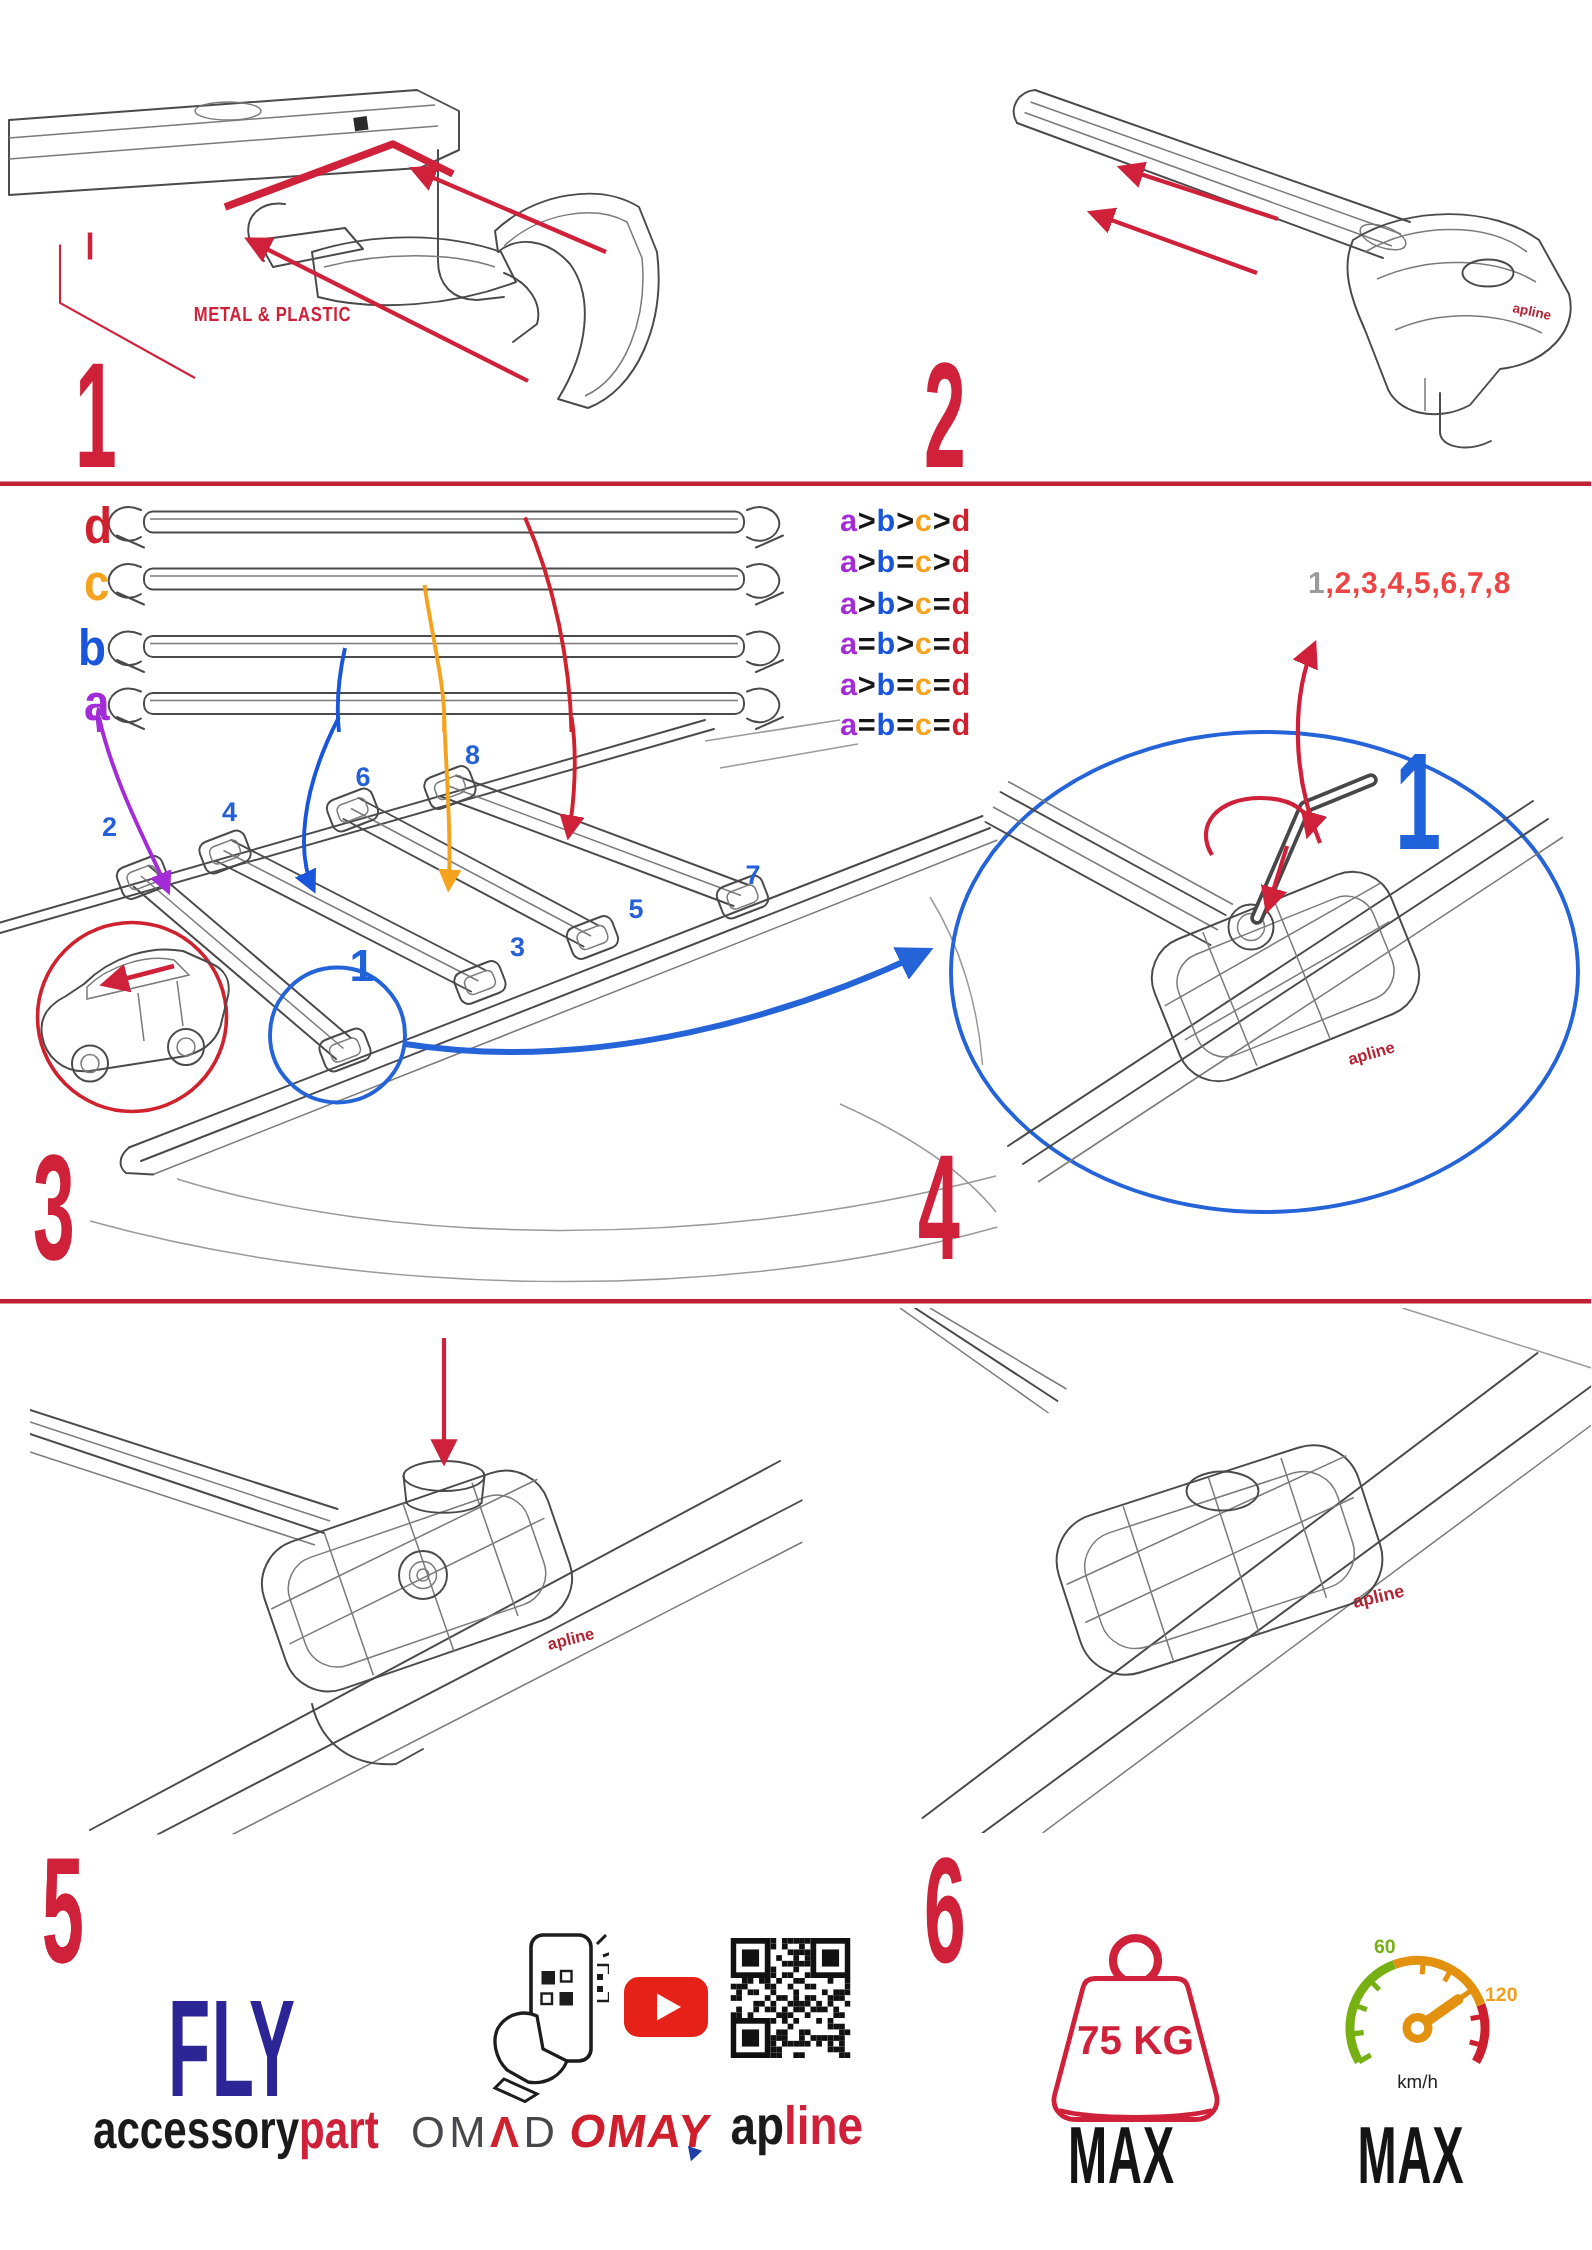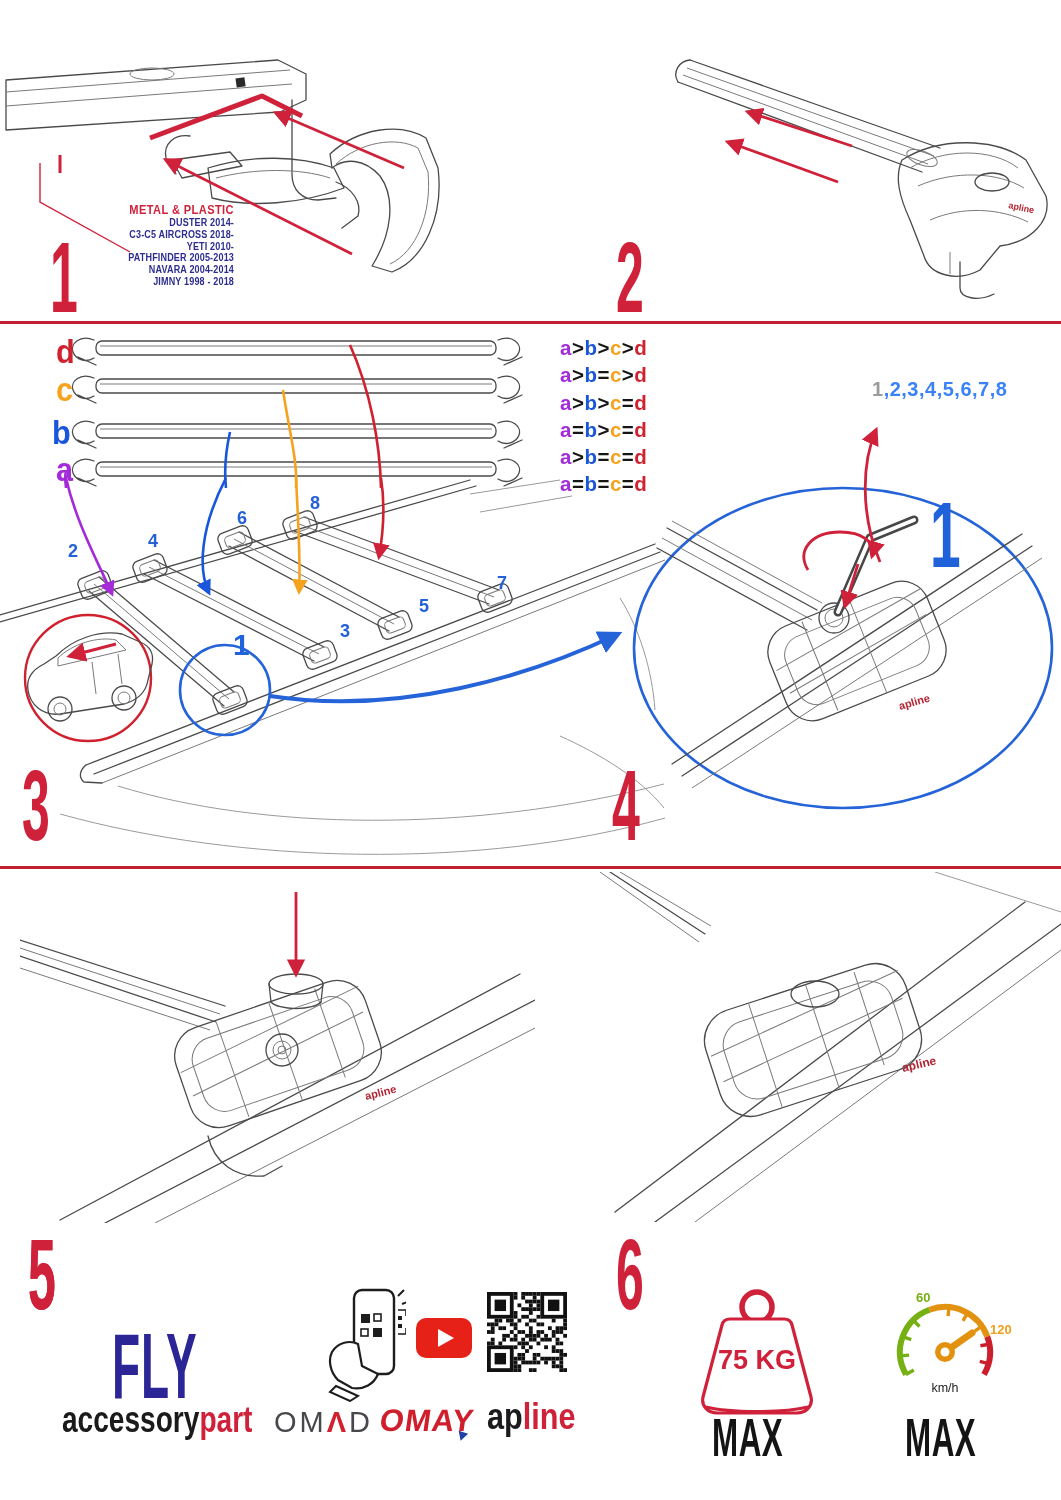--- a/index.html
+++ b/index.html
@@ -21,21 +21,21 @@
   .ltr-a{color:#a42bd8}.ltr-b{color:#1a56db}.ltr-c{color:#f5a31f}.ltr-d{color:#d0212e}.op{color:#151515}
   .roofnum{position:absolute;color:#2461d8;font-weight:bold;font-size:18px;line-height:1;}
   .roofnum-1{left:233px;top:630px;font-size:30px;color:#1f62d9;}
   .roofnum-2{left:68px;top:542px}.roofnum-3{left:340px;top:622px}.roofnum-4{left:148px;top:532px}
   .roofnum-5{left:419px;top:597px}.roofnum-6{left:237px;top:509px}.roofnum-7{left:497px;top:574px}
   .roofnum-8{left:310px;top:494px}
   .mat-block{position:absolute;left:72px;top:202px;width:162px;text-align:right;}
   .mat-title{font-size:13.5px;font-weight:bold;color:#d0213a;transform:scaleX(.82);transform-origin:right top;letter-spacing:.5px;}
   .model-line{font-size:11px;font-weight:bold;color:#2d2d8f;line-height:11.8px;transform:scaleX(.82);transform-origin:right top;letter-spacing:.2px;}
   .seq{position:absolute;left:872px;top:378px;font-size:20px;font-weight:bold;letter-spacing:.5px;}
-  .seq-first{color:#9b9b9b}.seq-rest{color:#3b82f6}
+  .seq-first{color:#9b9b9b}.seq-rest{color:#ef4444}
   .big1{position:absolute;left:930px;top:500px;font-size:92px;font-weight:bold;line-height:.78;color:#1f62d9;transform:scaleX(.6);transform-origin:left top;}
   .fly{position:absolute;left:112px;top:1330px;font-size:92px;font-weight:bold;line-height:.8;color:#2b2596;transform:scaleX(.5);transform-origin:left top;letter-spacing:2px;}
   .accpart{position:absolute;left:62px;top:1402px;font-size:36px;font-weight:bold;line-height:1;transform:scaleX(.78);transform-origin:left top;white-space:nowrap;}
   .acc-black{color:#1a1a1a}.acc-red{color:#d0213a}
   .omad{position:absolute;left:274px;top:1408px;font-size:29px;font-weight:500;color:#48484c;letter-spacing:3px;line-height:1;}
   .omad-a{color:#d0212e;font-weight:600;}
   .omay{position:absolute;left:380px;top:1405px;font-size:31px;font-weight:800;color:#cf1f2d;line-height:1;transform:skewX(-8deg);letter-spacing:1px;}
   .omay-tri{position:absolute;left:457px;top:1432px;width:0;height:0;border-left:5px solid transparent;border-right:5px solid transparent;border-top:9px solid #203fa8;transform:rotate(18deg);}
   .apline{position:absolute;left:487px;top:1399px;font-size:36px;font-weight:bold;line-height:1;transform:scaleX(.85);transform-origin:left top;white-space:nowrap;}
   .ap-black{color:#1b1b1d}.ap-red{color:#d0213a}
@@ -89,28 +89,20 @@
       <g>
         <path class="redthick" d="M150,120 L262,78 L302,98"></path>
         <path class="redarrow" d="M404,150 L276,95" marker-end="url(#arr-red)"></path>
         <path class="redarrow" d="M352,236 L166,142" marker-end="url(#arr-red)"></path>
         <path class="redthin" d="M60,137 L60,155" style="stroke-width:3"></path>
         <path class="redthin" d="M40,145 L40,184 L130,234"></path>
       </g>
     </svg>
     <div class="mat-block">
       <div class="mat-title">METAL &amp; PLASTIC</div>
-      <div>
-          <div class="model-line">DUSTER 2014-</div>
-          <div class="model-line">C3-C5 AIRCROSS 2018-</div>
-          <div class="model-line">YETI 2010-</div>
-          <div class="model-line">PATHFINDER 2005-2013</div>
-          <div class="model-line">NAVARA 2004-2014</div>
-          <div class="model-line">JIMNY 1998 - 2018</div>
-        </div>
     </div>
     <div class="stepnum" style="left:50px;top:238px;">1</div>
   </div>
 
   <div class="abs" style="left:530px;top:0;width:531px;height:320px;">
     <svg class="abs" style="left:70px;top:30px" width="460" height="280" viewBox="0 0 460 280">
       <g>
         <path class="line" d="M90,30 L340,118"></path>
         <path class="line" d="M78,52 L322,142"></path>
         <path class="line" d="M78,52 C72,42 79,31 90,30"></path>

